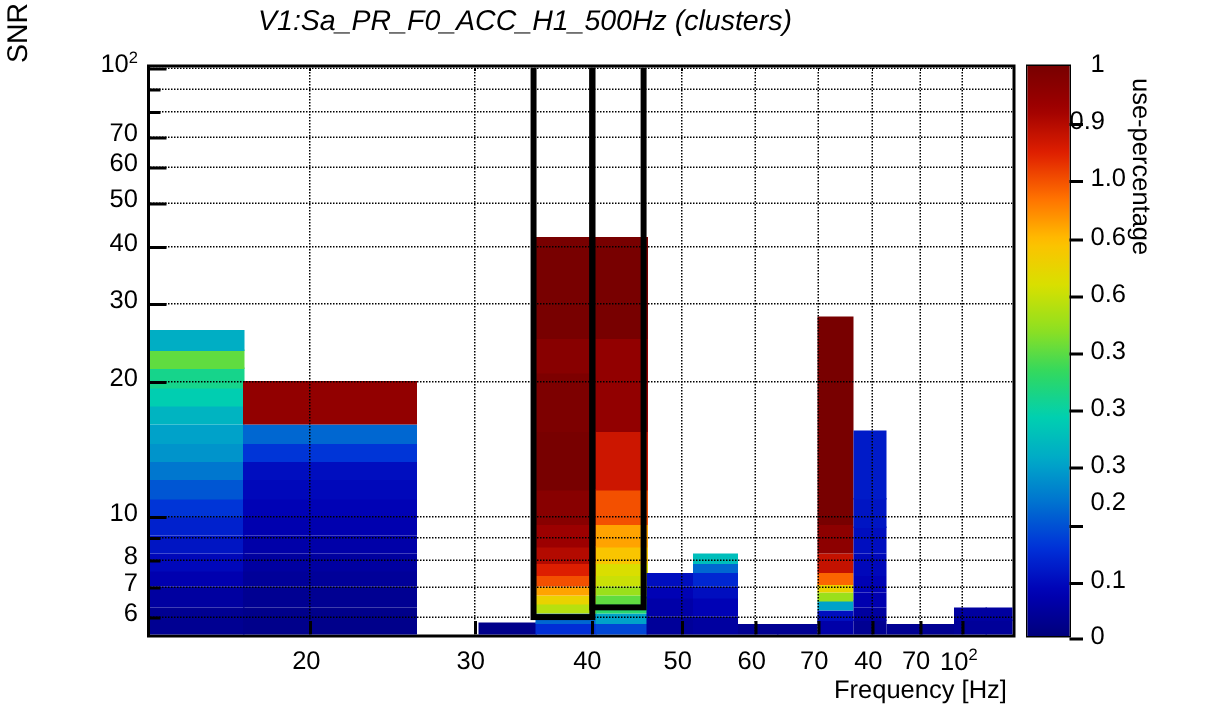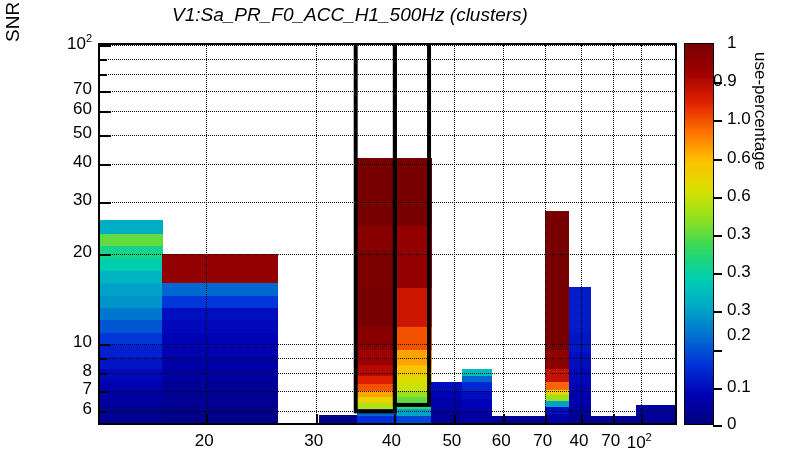--- a/index.html
+++ b/index.html
@@ -46,20 +46,21 @@
            transform:rotate(90deg);transform-origin:left top;white-space:nowrap;}
 </style>
 </head>
 <body>
 
 <div id="root">
 
   <div class="title">V1:Sa_PR_F0_ACC_H1_500Hz (clusters)</div>
 
   <div id="ytitle">SNR</div>
+  <div id="xtitle">Frequency [Hz]</div>
 
   <div id="ylabels">
       <div class="ylab" style="top: 43px; left: 46px;">10<sup>2</sup></div>
       <div class="ylab" style="top: 89.3835px; left: 46px;">70</div>
       <div class="ylab" style="top: 109.43px; left: 46px;">60</div>
       <div class="ylab" style="top: 133.14px; left: 46px;">50</div>
       <div class="ylab" style="top: 162.158px; left: 46px;">40</div>
       <div class="ylab" style="top: 199.57px; left: 46px;">30</div>
       <div class="ylab" style="top: 252.298px; left: 46px;">20</div>
       <div class="ylab" style="top: 342.438px; left: 46px;">10</div>

